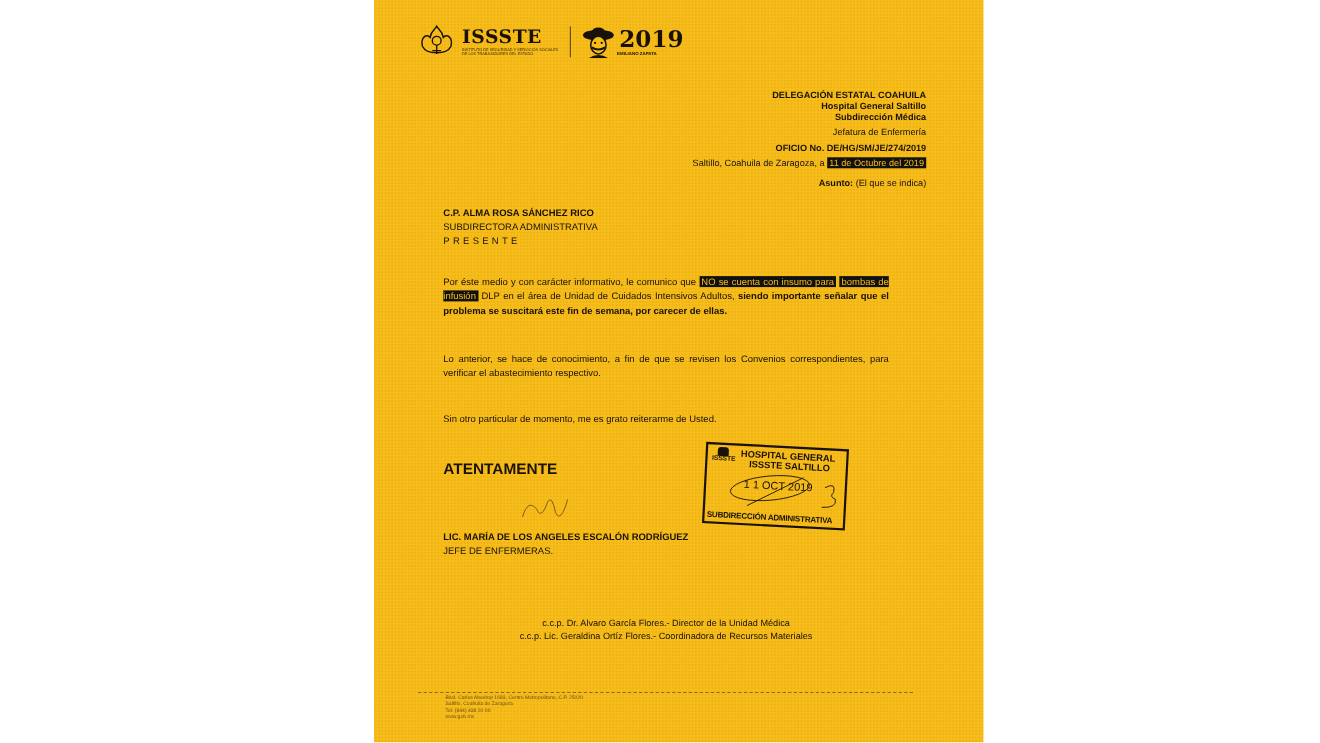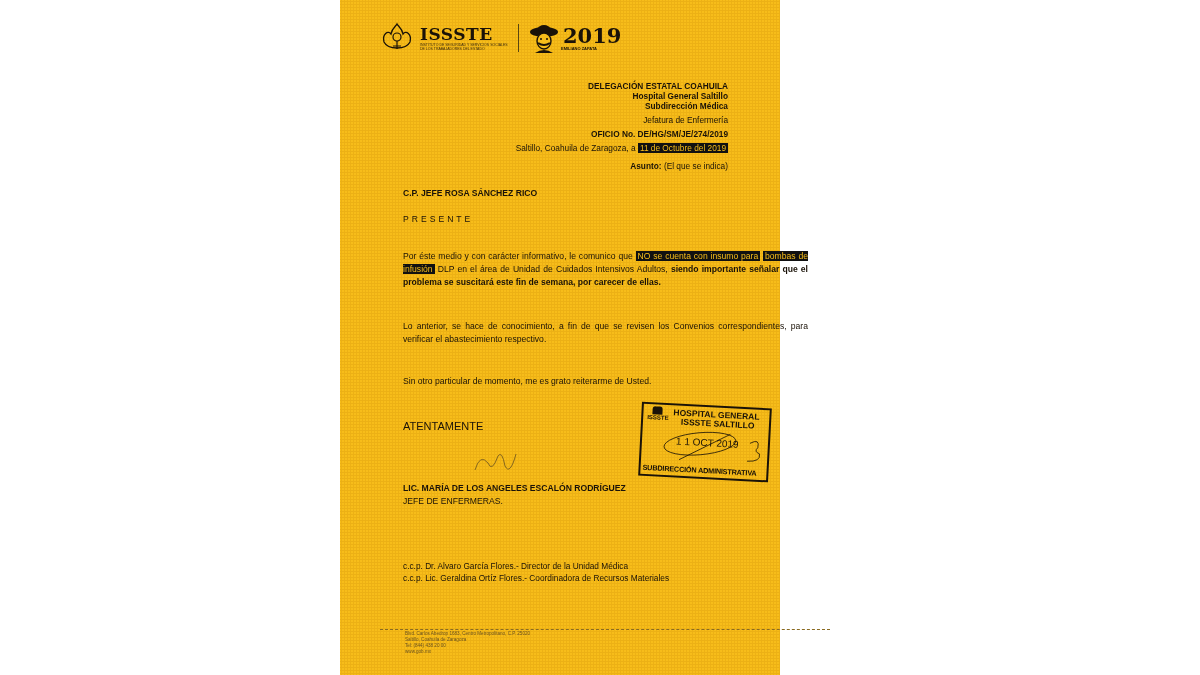--- a/index.html
+++ b/index.html
@@ -1,21 +1,21 @@
 <!DOCTYPE html>
 <html><head>
 <meta charset="utf-8">
 <style>
   html, body { margin:0; padding:0; }
   body {
     width:1200px; height:675px; background:#ffffff; position:relative; overflow:hidden;
     font-family:"Liberation Sans", sans-serif;
   }
   .page {
-    position:absolute; left:340px; top:0; width:440px; height:675px;
+    position:absolute; left:340px; top:0; width:554px; height:675px;
     background:#f7bd1a;
     background-image:
       radial-gradient(rgba(190,120,0,0.18) 1px, transparent 1.2px);
     background-size:3px 3px;
     color:#1a1208;
   }
   .abs { position:absolute; }
   .logo-row { position:absolute; left:40px; top:18px; height:40px; display:flex; align-items:center; }
   .emblem { width:34px; height:32px; position:relative; }
   .issste-word { font-family:"DejaVu Serif", serif; font-weight:bold; font-size:17px; letter-spacing:0.5px; margin-left:6px; line-height:17px; }
@@ -77,33 +77,34 @@
   <div class="hdr b" style="top:101px;margin-left:27px;">Subdirección Médica</div>
   <div class="hdr" style="top:115px;">Jefatura de Enfermería</div>
   <div class="hdr b" style="top:129px;">OFICIO No. DE/HG/SM/JE/274/2019</div>
   <div class="hdr" style="top:143px;">
     <span>Saltillo, Coahuila de Zaragoza, a </span><span class="hl">11 de Octubre  del 2019</span>
   </div>
   <div class="hdr" style="top:161px;">
     <span class="b">Asunto:</span><span> (El que se indica)</span>
   </div>
 
-  <div class="body-text b" style="top:187px;">C.P. JEFE ROSA SÁNCHEZ RICO</div>
+  <div class="body-text b" style="top:187px;">C.P. ALMA ROSA SÁNCHEZ RICO</div>
+  <div class="body-text" style="top:200px;">SUBDIRECTORA ADMINISTRATIVA</div>
   <div class="body-text spaced" style="top:213px;">PRESENTE</div>
 
   <div class="body-text just" style="top:320px;">Lo anterior, se hace de conocimiento, a fin de que se revisen los Convenios correspondientes, para verificar el abastecimiento respectivo.</div>
 
   <div class="body-text just" style="top:250px;">
     <span>Por éste medio y con carácter informativo, le comunico que </span><span class="hl">NO se cuenta  con insumo para</span>
     <span class="hl">bombas de infusión</span><span> DLP en el área de Unidad de Cuidados Intensivos Adultos, </span><span class="b">siendo importante señalar que el problema se suscitará este fin de semana, por carecer de ellas.</span>
   </div>
 
   <div class="body-text" style="top:375px;">Sin otro particular de momento, me es grato reiterarme de Usted.</div>
 
-  <div class="body-text" style="top:420px;font-size:11px;">ATENTAMENTE</div>
+  <div class="body-text" style="top:420px;font-size:14px;font-weight:bold;">ATENTAMENTE</div>
   <svg class="abs" style="left:130px;top:448px;" width="50" height="30" viewBox="0 0 50 30">
     <path d="M5 22 Q10 5 18 15 Q22 25 28 8 Q32 2 35 18 Q40 28 46 6" fill="none" stroke="#6a5220" stroke-width="0.8"></path>
   </svg>
   <div class="body-text b" style="top:482px;">LIC. MARÍA DE LOS ANGELES ESCALÓN RODRÍGUEZ</div>
   <div class="body-text" style="top:495px;">JEFE DE ENFERMERAS.</div>
 
   <div class="stamp">
     <div class="abs" style="left:4px;top:2px;width:20px;font-size:6px;line-height:7px;text-align:center;">
       <div style="width:10px;height:8px;margin:0 auto;background:#1a1208;border-radius:3px 3px 0 0;"></div>
       <span>ISSSTE</span>
@@ -112,21 +113,21 @@
     <div class="abs" style="left:38px;top:12px;font-size:8.5px;line-height:9px;">ISSSTE SALTILLO</div>
     <div class="abs" style="left:34px;top:30px;font-size:10px;font-weight:normal;">1 1 OCT 2019</div>
     <svg class="abs" style="left:18px;top:20px;" width="108" height="38" viewBox="0 0 108 38">
       <ellipse cx="40" cy="17" rx="36" ry="11" fill="none" stroke="#1a1208" stroke-width="0.8" transform="rotate(-8 40 17)"></ellipse>
       <path d="M20 34 L70 6" stroke="#1a1208" stroke-width="0.8"></path>
       <path d="M90 14 Q100 8 98 18 Q94 22 100 24 Q102 32 88 32" fill="none" stroke="#1a1208" stroke-width="0.8"></path>
     </svg>
     <div class="abs" style="left:2px;bottom:2px;font-size:7.3px;letter-spacing:-0.2px;">SUBDIRECCIÓN ADMINISTRATIVA</div>
   </div>
 
-  <div class="body-text" style="top:560px;font-size:8.3px;line-height:12px;">
+  <div class="body-text" style="top:560px;font-size:8.3px;line-height:12px;text-align:center;">
     <div>c.c.p. Dr. Alvaro García Flores.- Director de la Unidad Médica</div>
     <div>c.c.p. Lic. Geraldina Ortíz Flores.- Coordinadora de Recursos Materiales</div>
   </div>
 
   <div class="footer-line"></div>
   <div class="footer">
     <div>Blvd. Carlos Abedrop 1683, Centro Metropolitano, C.P. 25020</div>
     <div>Saltillo, Coahuila de Zaragoza</div>
     <div>Tel: (844) 438 20 00</div>
     <div>www.gob.mx</div>

